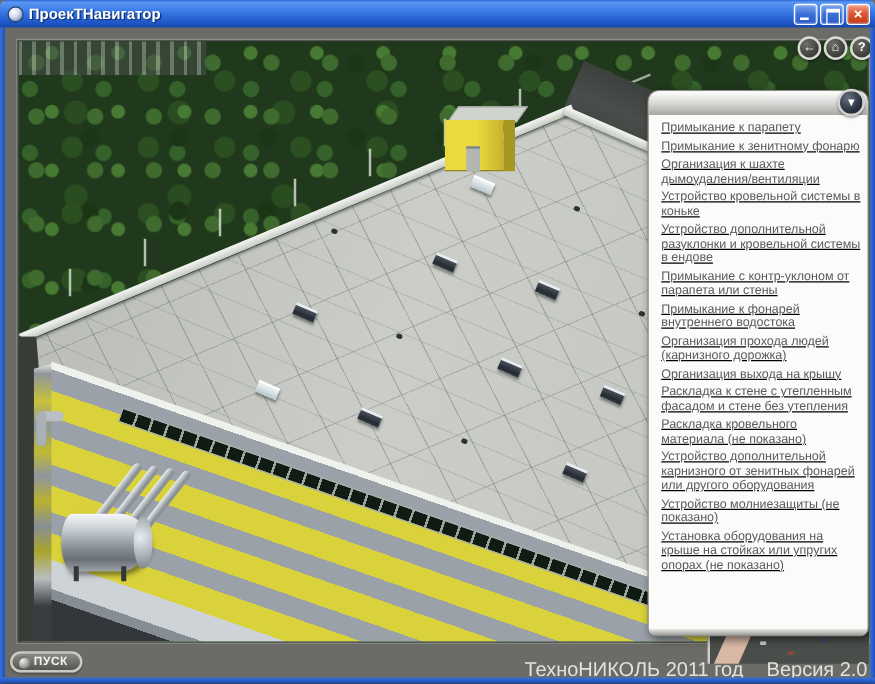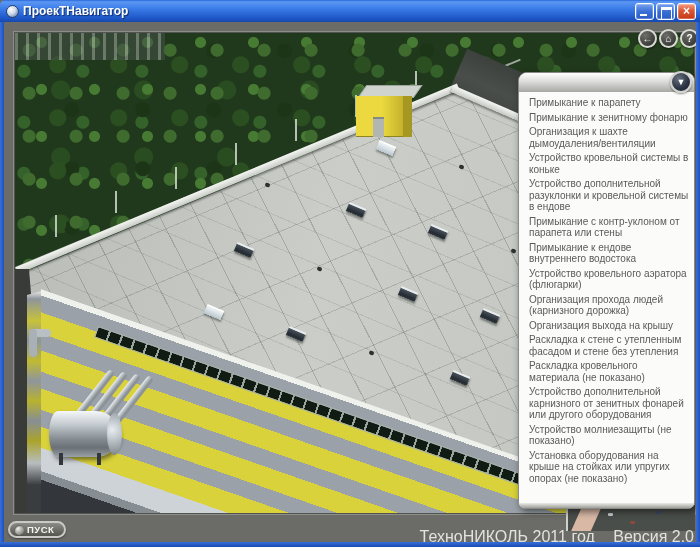--- a/index.html
+++ b/index.html
@@ -103,21 +103,21 @@
   .panel{position:absolute;left:518px;top:72px;width:177px;height:437px;z-index:10;
     background:#fbfbfa;border:1px solid #8a8a86;border-radius:9px 9px 7px 7px;
     box-shadow:2px 3px 7px rgba(0,0,0,.5);}
   .panel-header{position:absolute;left:0;top:0;right:0;height:19px;border-radius:8px 8px 0 0;
     background:linear-gradient(180deg,#ffffff,#dcdcda 45%,#a7a7a3);}
   .panel-toggle{position:absolute;right:2px;top:-2px;width:22px;height:22px;border-radius:50%;
     border:2px solid #d2d2ce;background:radial-gradient(circle at 35% 30%,#66707f,#2b3342 60%,#1a212e);
     color:#fff;font-size:9px;line-height:18px;text-align:center;cursor:pointer;z-index:11;
     box-shadow:0 1px 2px rgba(0,0,0,.45);}
   .menu-list{position:absolute;left:0;top:19px;right:0;bottom:5px;overflow:hidden;
-    padding:5px 5px 0 10px;}
+    padding:5px 5px 0 10px;text-decoration:underline;}
   .menu-item{font-size:10px;line-height:11.5px;color:#5a5a5a;margin-bottom:3px;cursor:pointer;}
   .panel-bottom{position:absolute;left:0;right:0;bottom:0;height:5px;border-radius:0 0 6px 6px;
     background:linear-gradient(180deg,#eaeae8,#9e9e9a);}
   
   .pusk{position:absolute;left:8px;top:521px;width:58px;height:17px;border-radius:10px;
     border:2px solid #c9c9c5;background:linear-gradient(180deg,#8c8c86,#55554f);
     display:flex;align-items:center;padding:0 4px;z-index:6;cursor:pointer;
     box-shadow:0 1px 2px rgba(0,0,0,.4);}
   .pusk-icon{width:10px;height:10px;border-radius:50%;flex:0 0 auto;
     background:radial-gradient(circle at 38% 35%,#f2f2ee,#9a9a94 60%,#6a6a64);
@@ -235,22 +235,21 @@
     <div class="panel-toggle">
       <span>▼</span>
     </div>
     <div class="menu-list" id="menu-list">
         <div class="menu-item">Примыкание к парапету</div>
         <div class="menu-item">Примыкание к зенитному фонарю</div>
         <div class="menu-item">Организация к шахте дымоудаления/вентиляции</div>
         <div class="menu-item">Устройство кровельной системы в коньке</div>
         <div class="menu-item">Устройство дополнительной разуклонки и кровельной системы в ендове</div>
         <div class="menu-item">Примыкание с контр-уклоном от парапета или стены</div>
-        <div class="menu-item">Примыкание к ендове внутреннего водостока</div>
-        <div class="menu-item">Устройство кровельного аэратора (флюгарки)</div>
+        <div class="menu-item">Примыкание к фонарей внутреннего водостока</div>
         <div class="menu-item">Организация прохода людей (карнизного дорожка)</div>
         <div class="menu-item">Организация выхода на крышу</div>
         <div class="menu-item">Раскладка к стене с утепленным фасадом и стене без утепления</div>
         <div class="menu-item">Раскладка кровельного материала (не показано)</div>
         <div class="menu-item">Устройство дополнительной карнизного от зенитных фонарей или другого оборудования</div>
         <div class="menu-item">Устройство молниезащиты (не показано)</div>
         <div class="menu-item">Установка оборудования на крыше на стойках или упругих опорах (не показано)</div>
       </div>
     <div class="panel-bottom"></div>
   </div>

